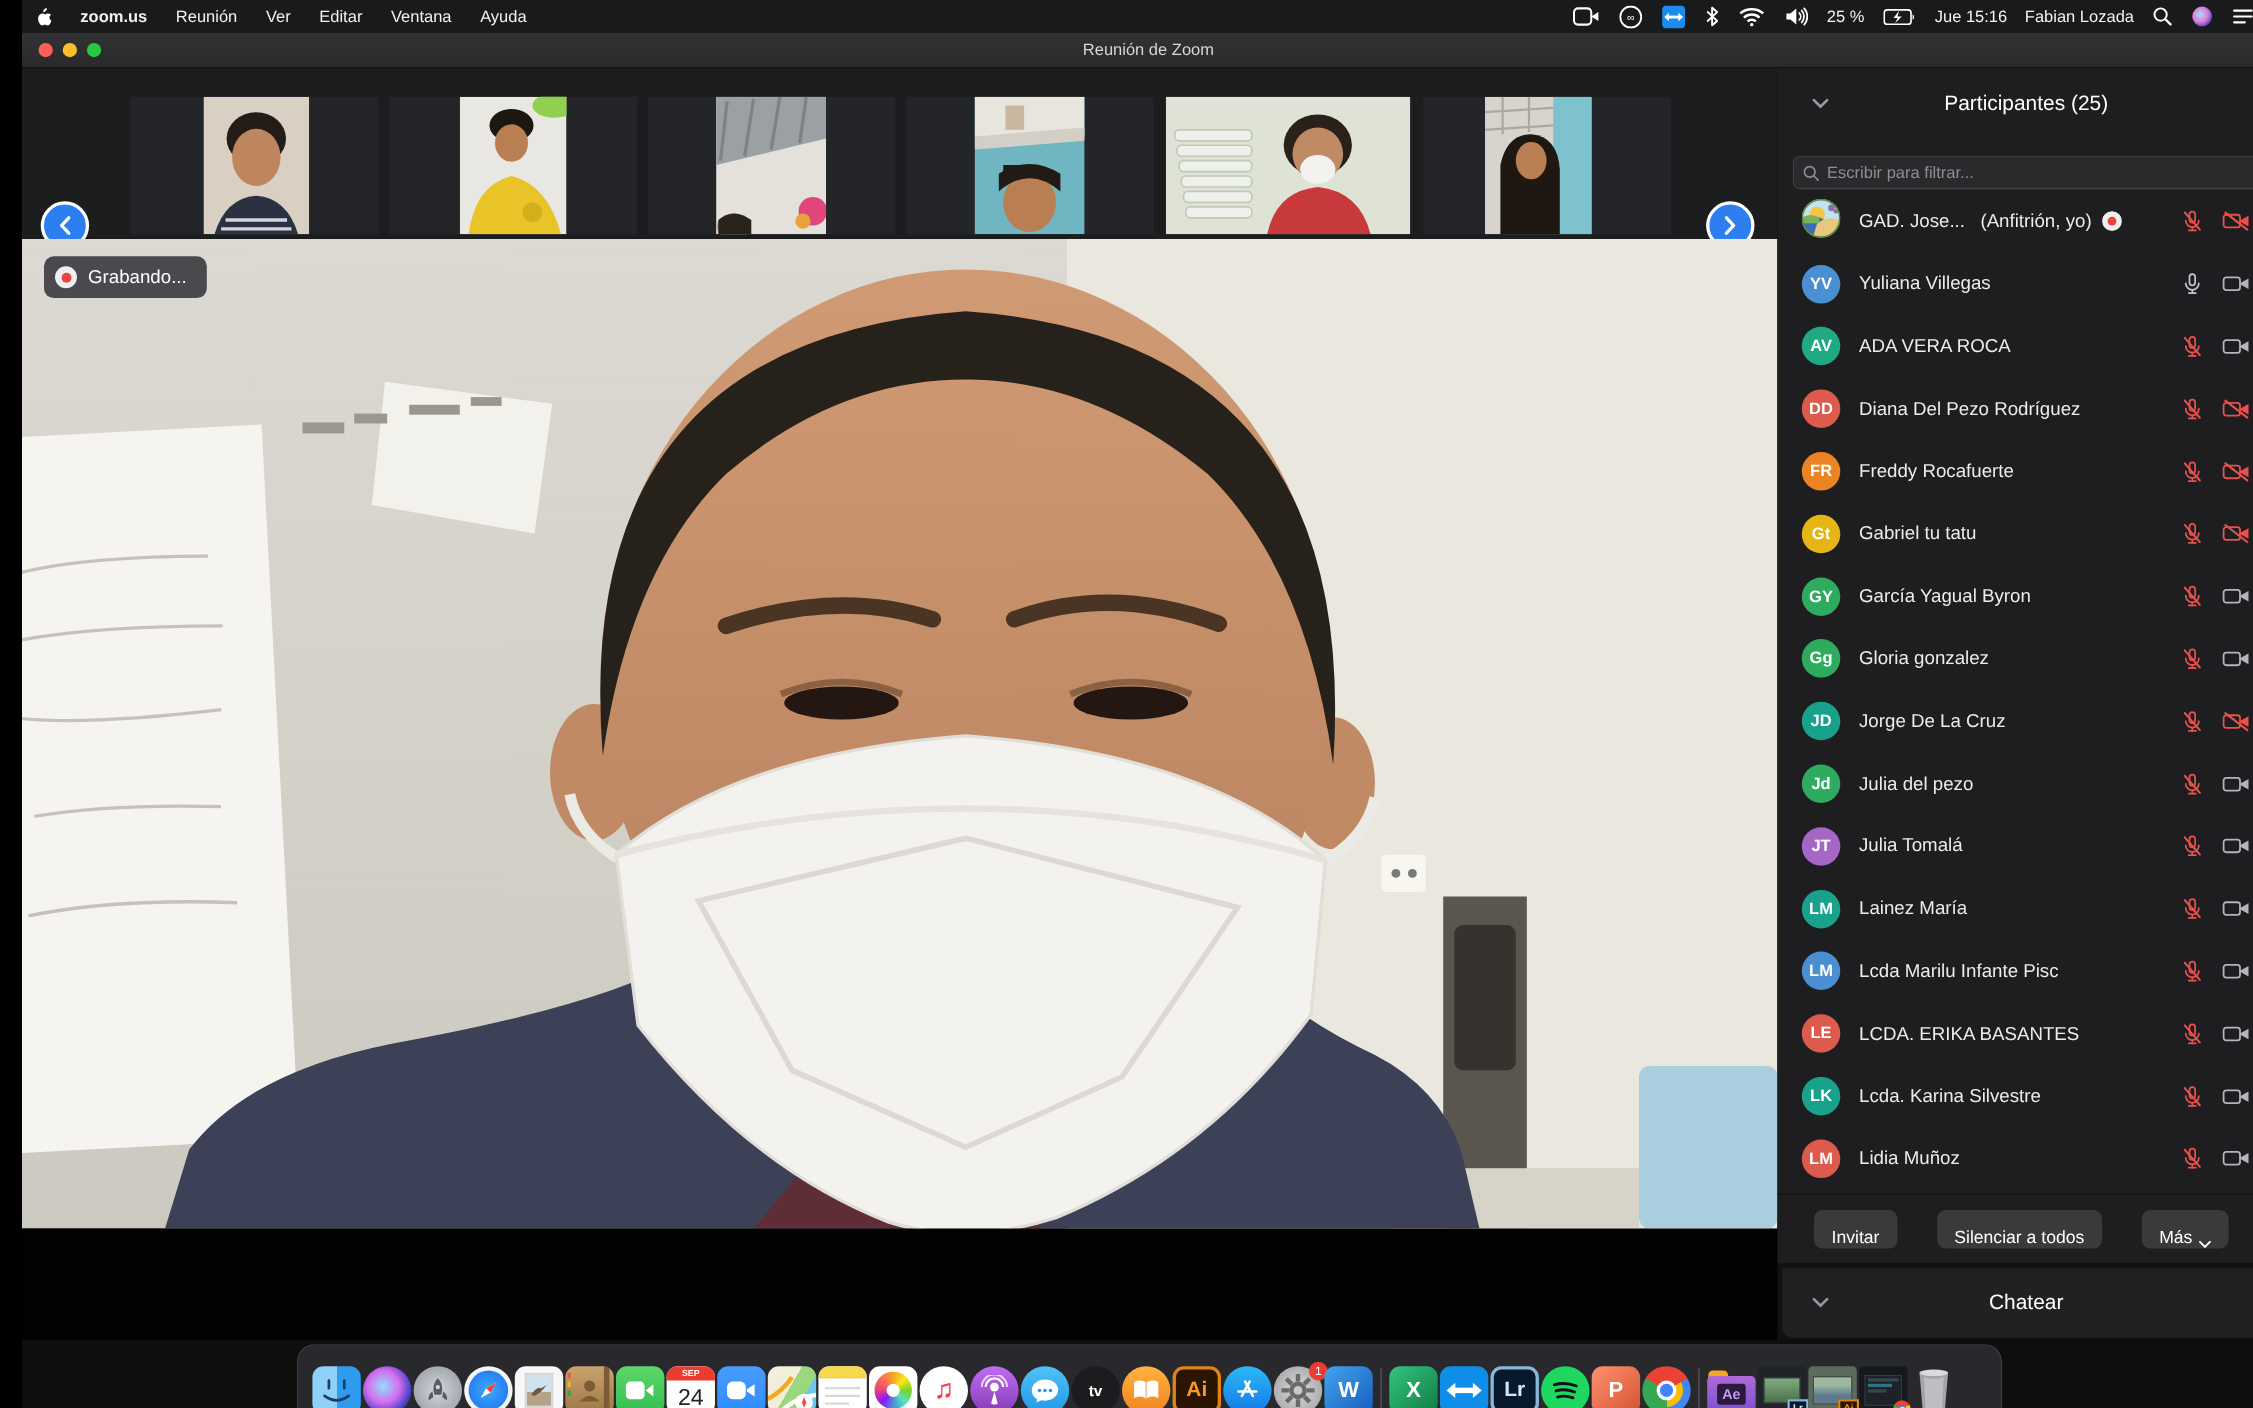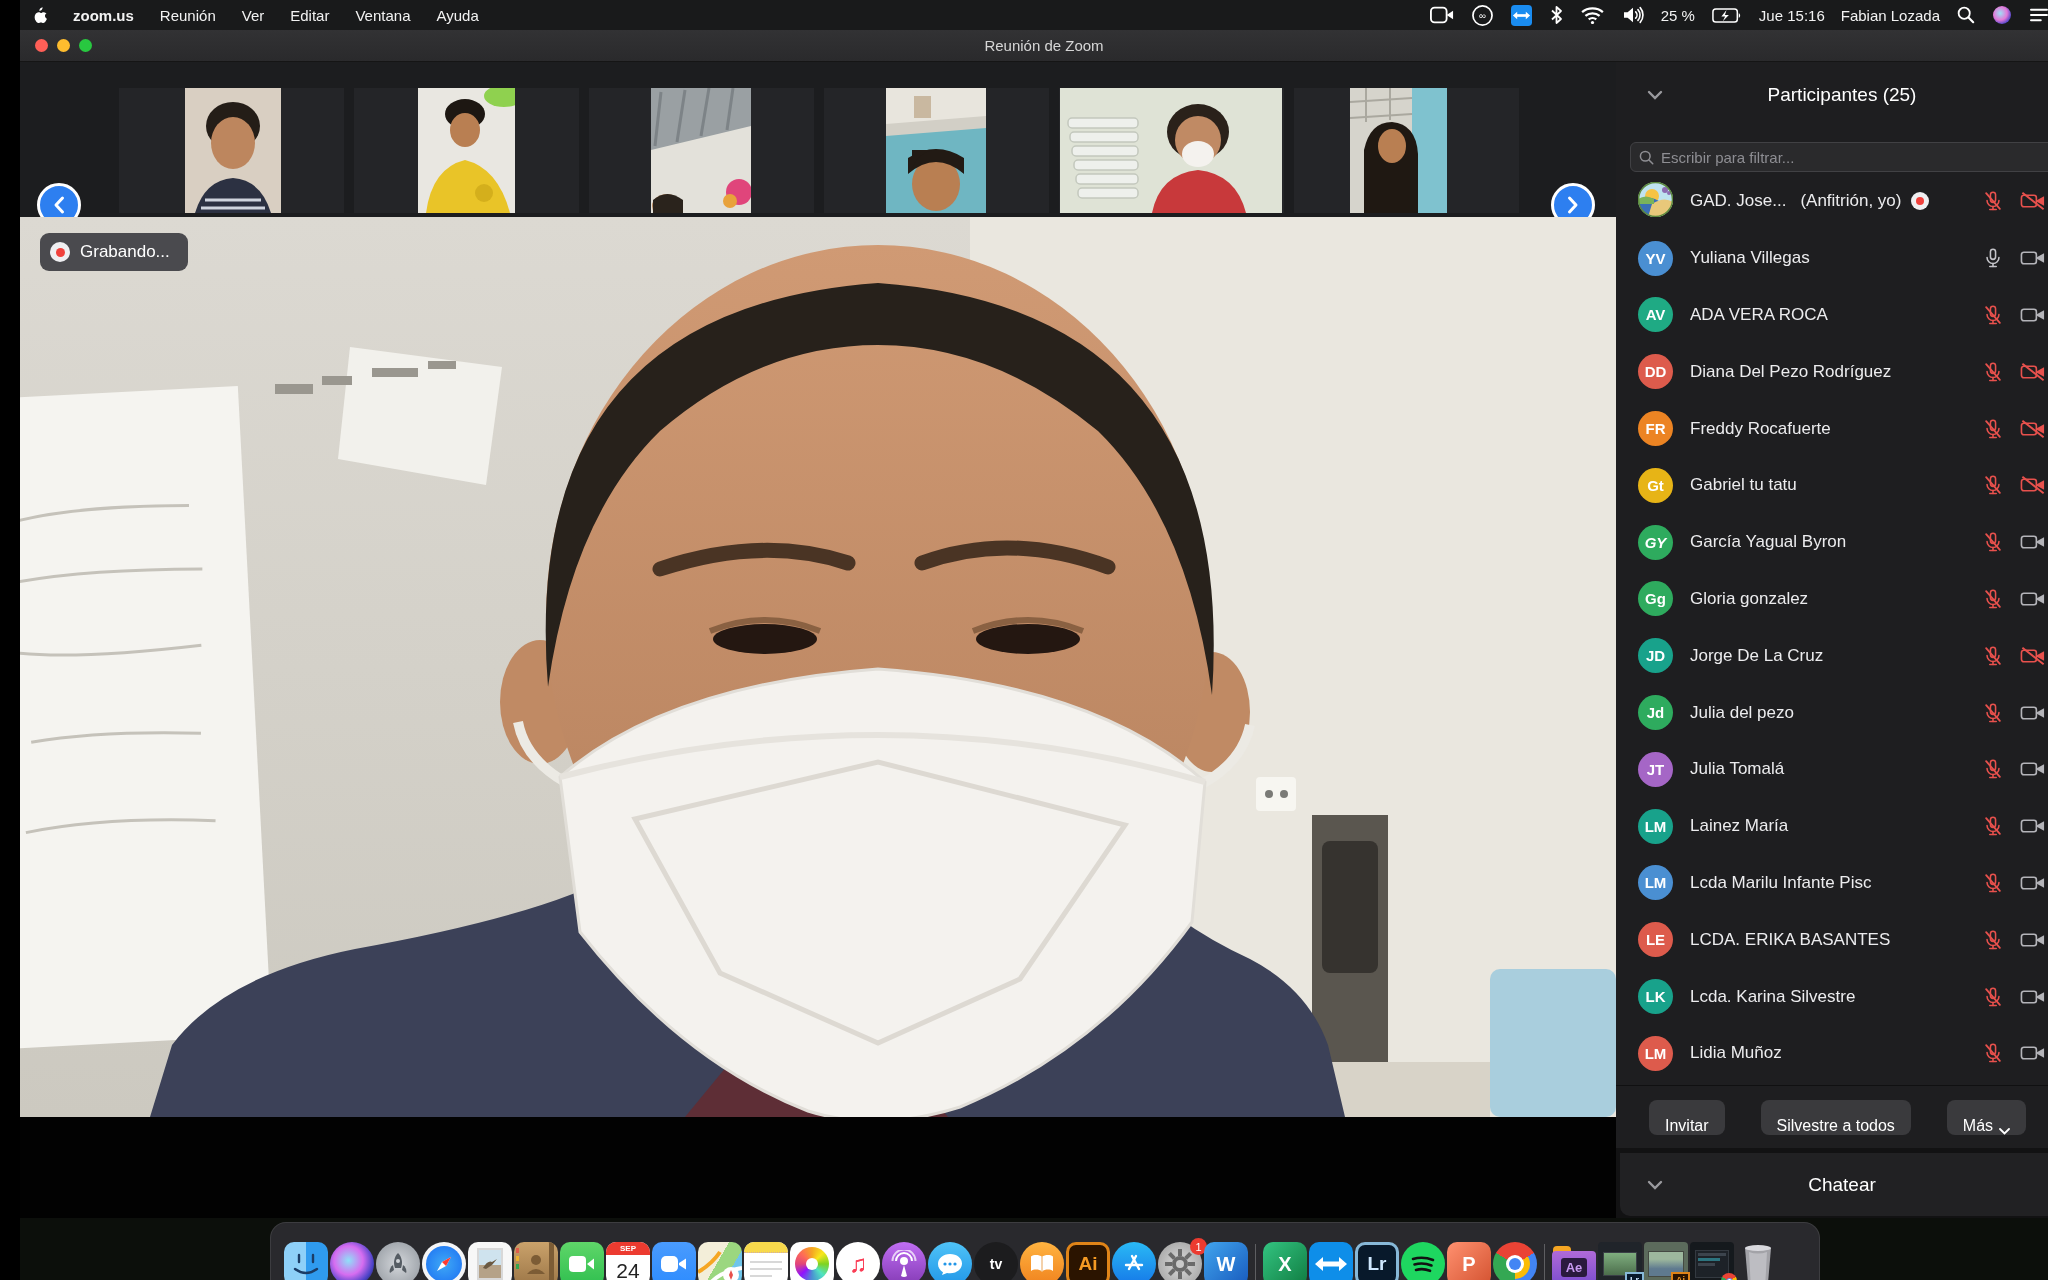--- a/index.html
+++ b/index.html
@@ -481,21 +481,21 @@
                 <path d="M4.5 3.5 19.5 20.5" stroke-width="2"></path>
               </svg>
               <svg width="26" height="22" viewBox="0 0 27 22" fill="none" stroke="#e8514d" stroke-width="1.7" stroke-linejoin="round">
                 <rect x="1.5" y="5" width="15.5" height="12" rx="2.5"></rect>
                 <path d="M17 10.5 25 6 v10 l-8-4.5z" fill="#e8514d" stroke="none"></path>
                 <path d="M2.5 2.5 24.5 19.5" stroke-width="2"></path>
               </svg>
             </span>
           </div>
           <div class="p-row">
-            <span class="avatar" style="background: rgb(46, 171, 94); font-style: italic;">GY</span>
+            <span class="avatar" style="background: rgb(46, 171, 94);">GY</span>
             <span class="p-name">García Yagual Byron</span>
             <span class="p-icons">
               <svg width="22" height="22" viewBox="0 0 24 24" fill="none" stroke="#e8514d" stroke-width="1.7" stroke-linecap="round">
                 <rect x="9.2" y="2.5" width="5.6" height="11" rx="2.8"></rect>
                 <path d="M5.5 11.5a6.5 6.5 0 0 0 13 0"></path>
                 <path d="M12 18v3.2"></path>
                 <path d="M8.5 21.2h7"></path>
                 <path d="M4.5 3.5 19.5 20.5" stroke-width="2"></path>
               </svg>
               <svg width="26" height="22" viewBox="0 0 27 22" fill="none" stroke="#b4b4b9" stroke-width="1.7" stroke-linejoin="round">
@@ -657,21 +657,21 @@
                 <path d="M17 10.5 25 6 v10 l-8-4.5z" fill="#b4b4b9" stroke="none"></path>
               </svg>
             </span>
           </div>
         </div>
       <div id="p-footer">
         <button class="p-btn">
             <span>Invitar</span>
           </button>
         <button class="p-btn">
-            <span>Silvestre a todos</span>
+            <span>Silenciar a todos</span>
           </button>
         <button class="p-btn">
             <span>Más</span>
             <svg width="11" height="7" viewBox="0 0 11 7">
               <path d="M1 1 5.5 5.5 10 1" fill="none" stroke="#fff" stroke-width="1.8" stroke-linecap="round"></path>
             </svg>
           </button>
       </div>
     </div>
     <div id="chatcard">

